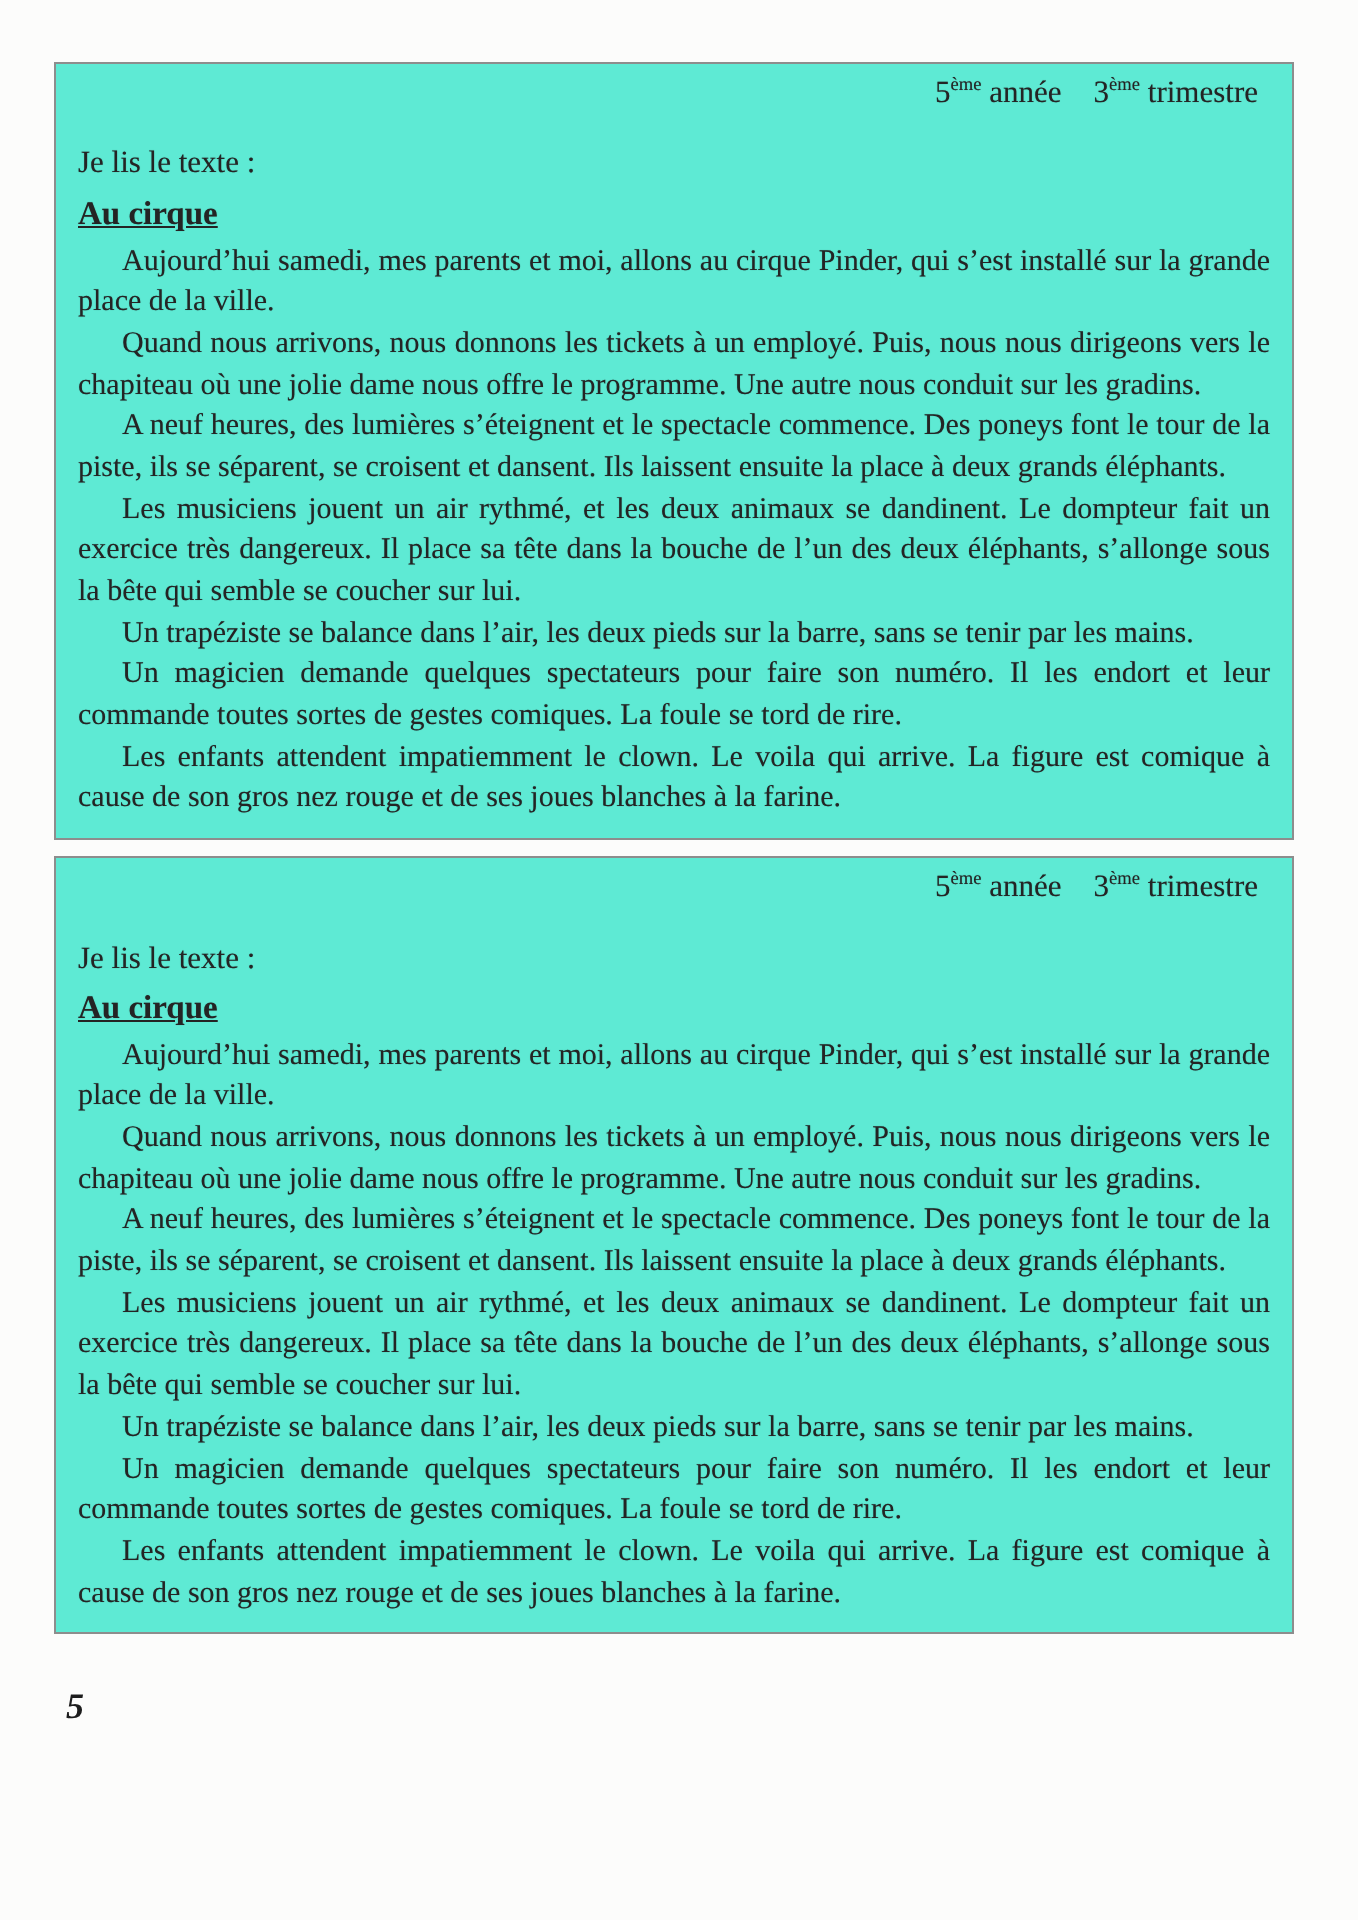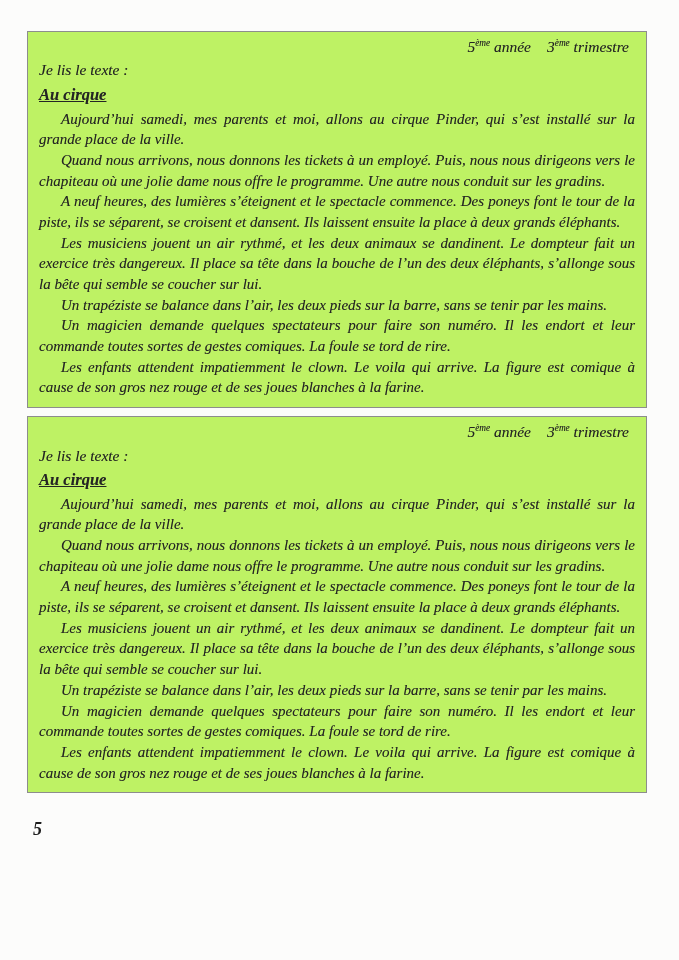--- a/index.html
+++ b/index.html
@@ -12,42 +12,41 @@
     height: 960px;
     overflow: hidden;
     font-family: "Liberation Serif", "DejaVu Serif", serif;
     color: #242424;
   }
   .sheet-box {
     box-sizing: border-box;
     width: 620px;
     margin-left: 27px;
     border: 1.5px solid #8d8d8d;
-    background: #bef264;
+    background: #5eead4;
     padding: 4px 11px 9px 11px;
-    font-style: italic;
     font-size: 15px;
     line-height: 1.38;
     text-shadow: 0 0 0.5px rgba(20,20,20,0.35);
   }
   .box-first { margin-top: 31px; }
   .box-second { margin-top: 8px; }
   .hdr {
     text-align: right;
     padding-right: 6px;
     font-size: 15.5px;
     white-space: nowrap;
   }
   .hdr sup {
     font-size: 0.6em;
     line-height: 0;
   }
   .hdr .term-part { margin-left: 16px; }
   .instruction {
-    margin-top: 2px;
+    margin-top: 14px;
     font-size: 15.5px;
   }
   .title {
     margin: 3px 0 2px 0;
     text-align: left;
     font-size: 16.5px;
     font-weight: bold;
     text-decoration: underline;
   }
   .para {

